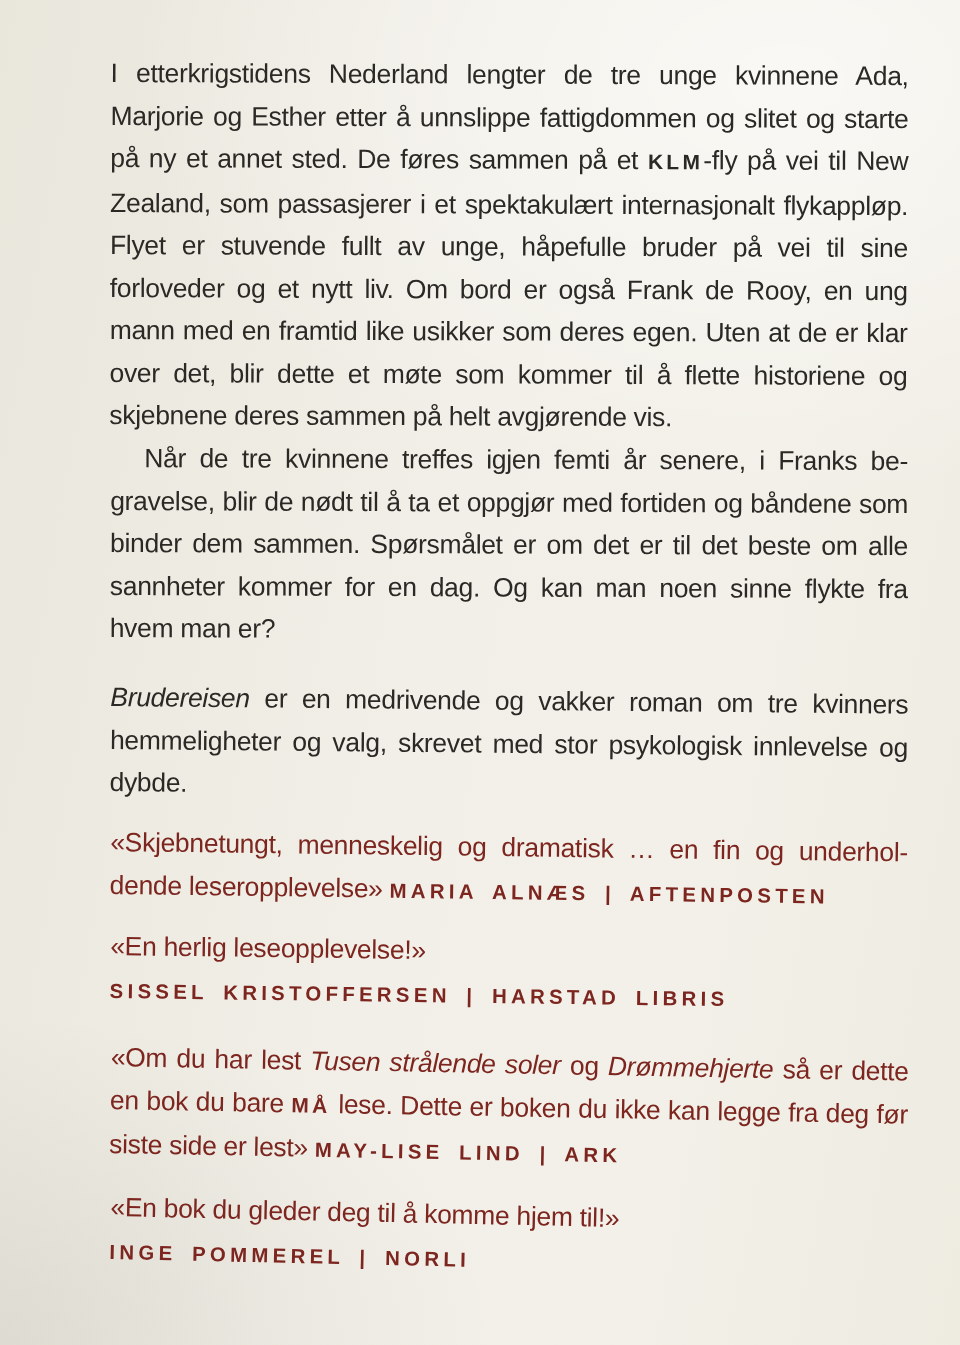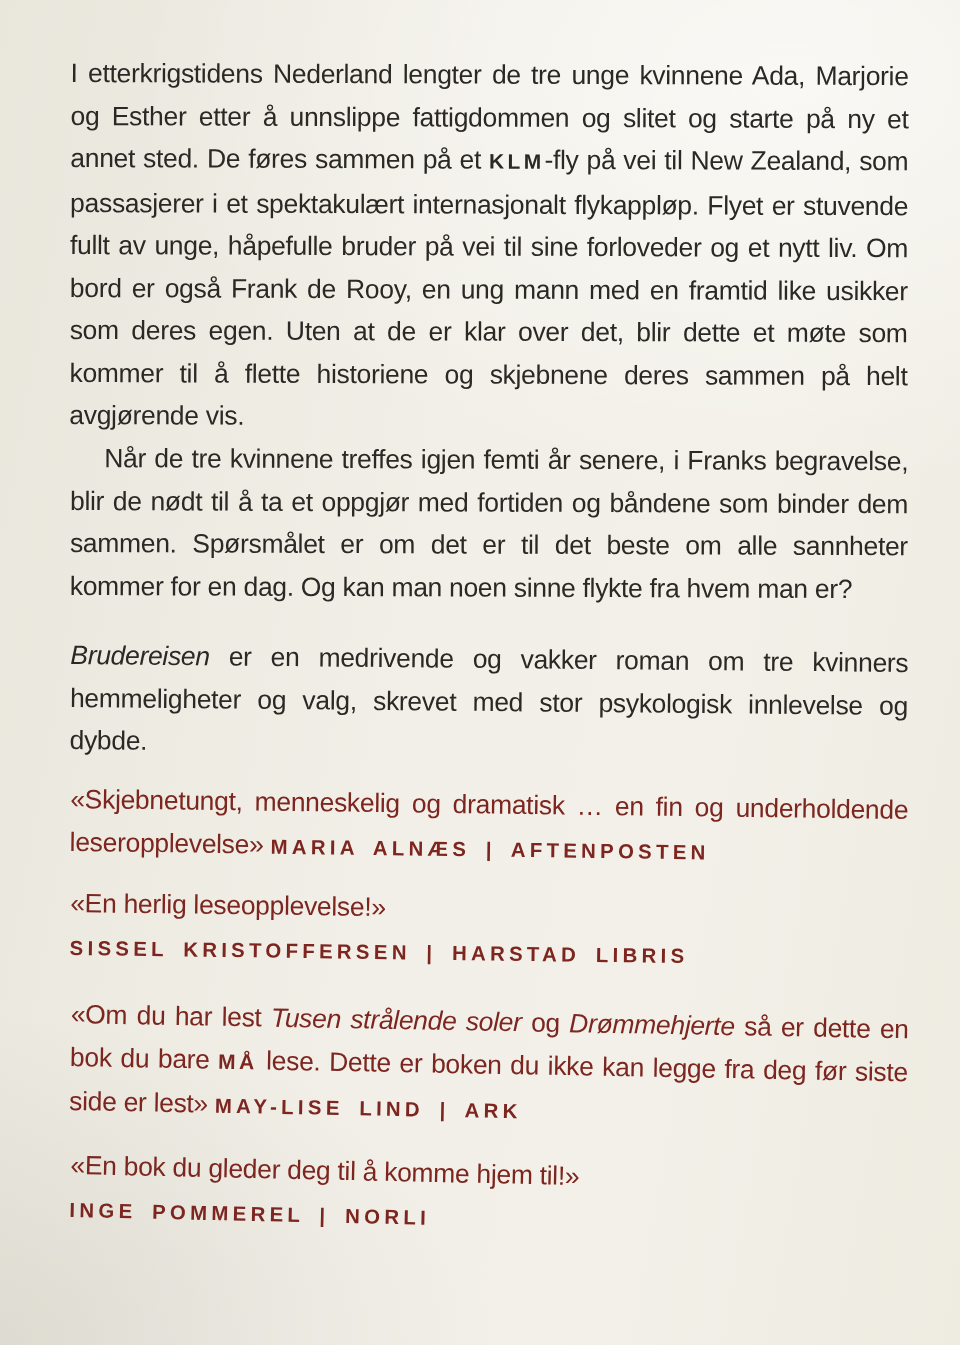--- a/index.html
+++ b/index.html
@@ -15,21 +15,21 @@
     color:var(--ink);
     background:
       radial-gradient(1100px 700px at 82% 6%, rgba(255,255,255,.55), rgba(255,255,255,0) 60%),
       radial-gradient(900px 600px at 0% 100%, rgba(90,85,70,.10), rgba(90,85,70,0) 55%),
       linear-gradient(100deg, #e9e6dc 0%, #f1efe7 45%, #f2f0e8 70%, #eeebe1 100%),
       var(--bg);
     overflow:hidden;
   }
   .page{
     width:960px;height:1345px;
-    padding:52px 52px 0 70px;
+    padding:52px 52px 0 110px;
   }
   .para,.quote{
     font-size:26.5px;
     line-height:42.5px;
     letter-spacing:-0.012em;
     text-align:justify;
     hyphens:manual;
     -webkit-hyphens:manual;
   }
   .para{color:var(--ink);}

